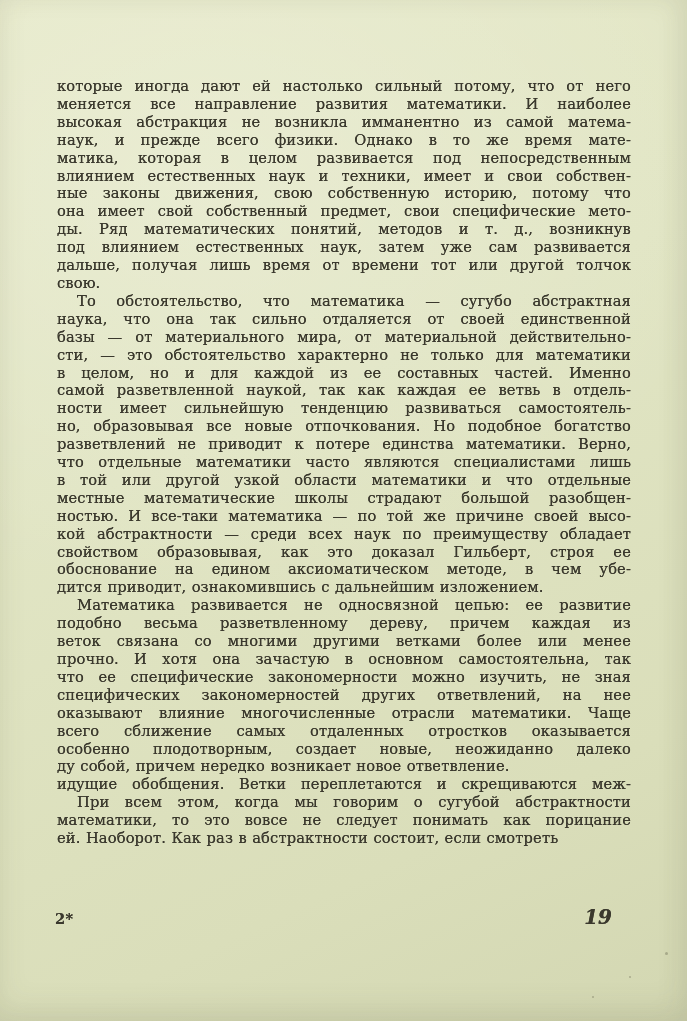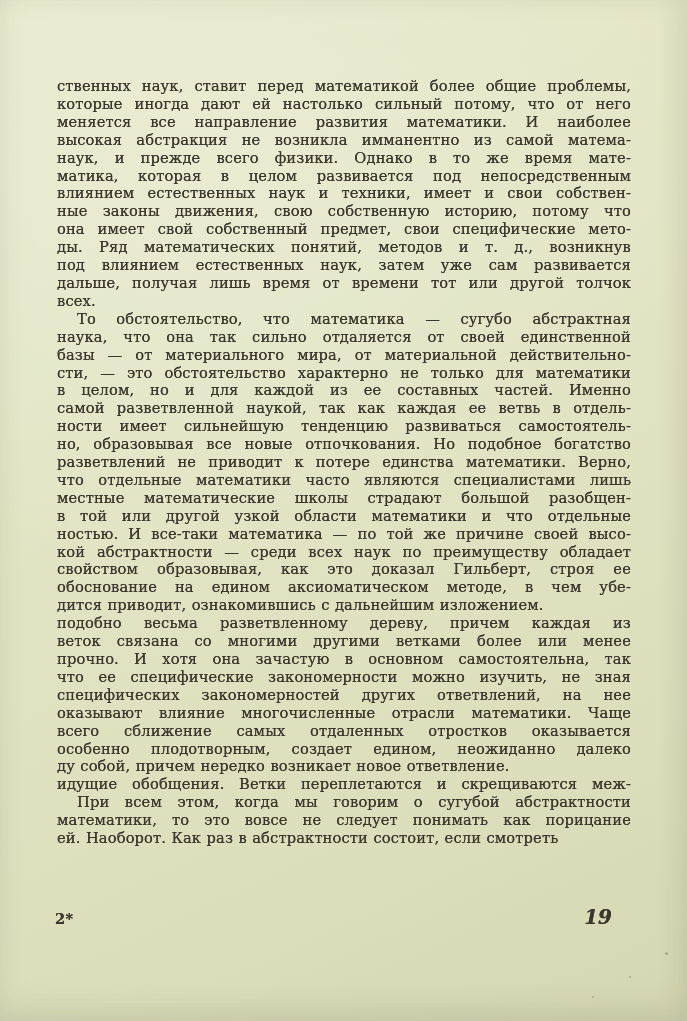--- a/index.html
+++ b/index.html
@@ -70,62 +70,62 @@
   .speck.s1 { left: 665px; top: 952px; }
   .speck.s2 { left: 629px; top: 976px; width: 2px; height: 2px; }
   .speck.s3 { left: 592px; top: 996px; width: 2px; height: 2px; }
 </style>
 </head>
 <body>
 
 <div class="page">
   <div class="text-block">
       <div class="para">
-        <div class="line">ственных наук, ставит перед математикой более общие проблемы,</div>
         <div class="line">которые иногда дают ей настолько сильный потому, что от него</div>
         <div class="line">меняется все направление развития математики. И наиболее</div>
         <div class="line">высокая абстракция не возникла имманентно из самой матема-</div>
         <div class="line">наук, и прежде всего физики. Однако в то же время мате-</div>
         <div class="line">матика, которая в целом развивается под непосредственным</div>
         <div class="line">влиянием естественных наук и техники, имеет и свои собствен-</div>
         <div class="line">ные законы движения, свою собственную историю, потому что</div>
         <div class="line">она имеет свой собственный предмет, свои специфические мето-</div>
         <div class="line">ды. Ряд математических понятий, методов и т. д., возникнув</div>
         <div class="line">под влиянием естественных наук, затем уже сам развивается</div>
         <div class="line">дальше, получая лишь время от времени тот или другой толчок</div>
-        <div class="line para-end">всех.</div>
+        <div class="line para-end">свою.</div>
       </div>
       <div class="para">
         <div class="line indent">То обстоятельство, что математика — сугубо абстрактная</div>
         <div class="line">наука, что она так сильно отдаляется от своей единственной</div>
         <div class="line">базы — от материального мира, от материальной действительно-</div>
         <div class="line">сти, — это обстоятельство характерно не только для математики</div>
         <div class="line">в целом, но и для каждой из ее составных частей. Именно</div>
         <div class="line">самой разветвленной наукой, так как каждая ее ветвь в отдель-</div>
         <div class="line">ности имеет сильнейшую тенденцию развиваться самостоятель-</div>
         <div class="line">но, образовывая все новые отпочкования. Но подобное богатство</div>
         <div class="line">разветвлений не приводит к потере единства математики. Верно,</div>
         <div class="line">что отдельные математики часто являются специалистами лишь</div>
+        <div class="line">в той или другой узкой области математики и что отдельные</div>
         <div class="line">местные математические школы страдают большой разобщен-</div>
-        <div class="line">в той или другой узкой области математики и что отдельные</div>
         <div class="line">ностью. И все-таки математика — по той же причине своей высо-</div>
         <div class="line">кой абстрактности — среди всех наук по преимуществу обладает</div>
         <div class="line">свойством образовывая, как это доказал Гильберт, строя ее</div>
         <div class="line">обоснование на едином аксиоматическом методе, в чем убе-</div>
         <div class="line para-end">дится приводит, ознакомившись с дальнейшим изложением.</div>
       </div>
       <div class="para">
+        <div class="line indent">Математика развивается не односвязной цепью: ее развитие</div>
         <div class="line">подобно весьма разветвленному дереву, причем каждая из</div>
         <div class="line">веток связана со многими другими ветками более или менее</div>
         <div class="line">прочно. И хотя она зачастую в основном самостоятельна, так</div>
         <div class="line">что ее специфические закономерности можно изучить, не зная</div>
         <div class="line">специфических закономерностей других ответвлений, на нее</div>
         <div class="line">оказывают влияние многочисленные отрасли математики. Чаще</div>
         <div class="line">всего сближение самых отдаленных отростков оказывается</div>
-        <div class="line">особенно плодотворным, создает едином, неожиданно далеко</div>
+        <div class="line">особенно плодотворным, создает новые, неожиданно далеко</div>
         <div class="line para-end">ду собой, причем нередко возникает новое ответвление.</div>
         <div class="line">идущие обобщения. Ветки переплетаются и скрещиваются меж-</div>
       </div>
       <div class="para">
         <div class="line indent">При всем этом, когда мы говорим о сугубой абстрактности</div>
         <div class="line">математики, то это вовсе не следует понимать как порицание</div>
         <div class="line para-end">ей. Наоборот. Как раз в абстрактности состоит, если смотреть</div>
       </div>
     </div>
 

